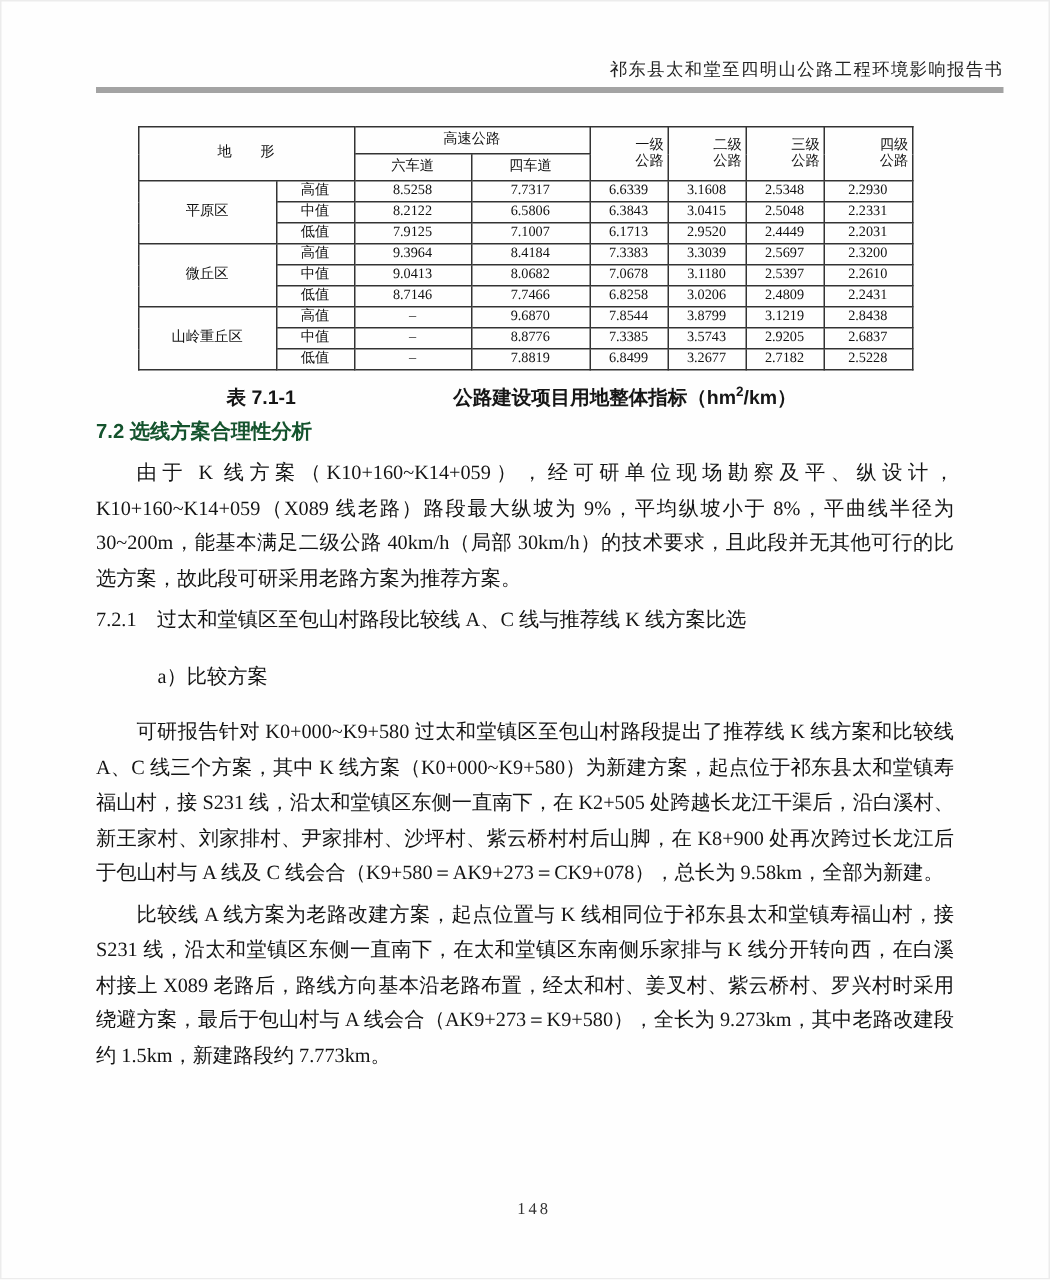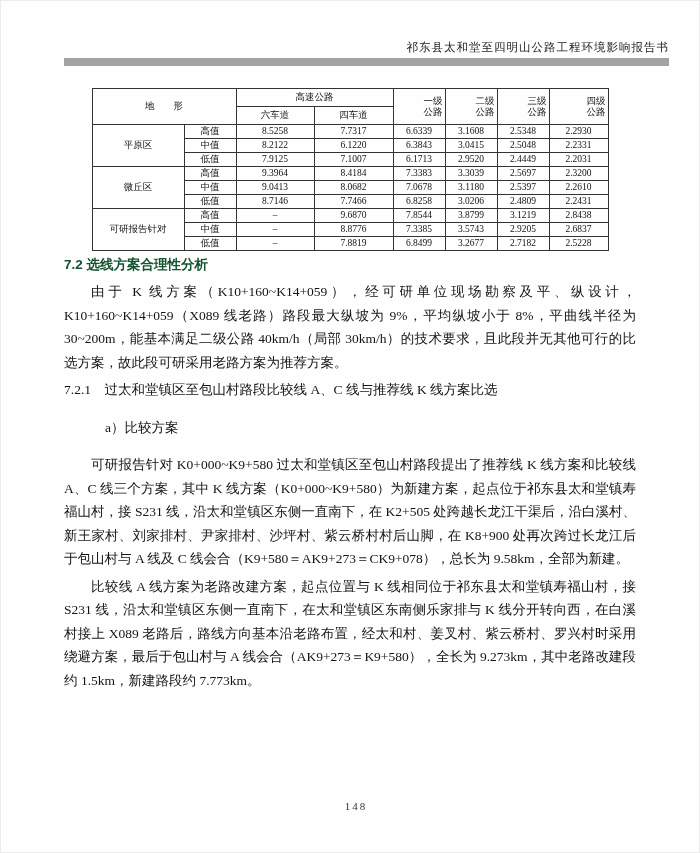--- a/index.html
+++ b/index.html
@@ -12,21 +12,21 @@
     border: 1px solid #ececec;
     box-sizing: border-box;
     color: #1c1c1c;
     font-family: "Liberation Serif", "DejaVu Serif", serif;
     overflow: hidden;
   }
   
   .doc-header {
     margin: 36px 30px 0 63px;
     padding-bottom: 3px;
-    border-bottom: 8px solid #a3a3a3;
+    border-bottom: 4px solid #a3a3a3;
     text-align: right;
   }
   .doc-header .title {
     font-size: 11.5px;
     letter-spacing: 1px;
     color: #222;
     font-family: "Liberation Serif", "DejaVu Serif", serif;
   }
   
   table.land-table {
@@ -151,21 +151,21 @@
           <td>8.5258</td>
           <td>7.7317</td>
           <td>6.6339</td>
           <td>3.1608</td>
           <td>2.5348</td>
           <td>2.2930</td>
         </tr>
         <tr>
           <td>中值</td>
           <td>8.2122</td>
-          <td>6.1220</td>
+          <td>6.5806</td>
           <td>6.3843</td>
           <td>3.0415</td>
           <td>2.5048</td>
           <td>2.2331</td>
         </tr>
         <tr>
           <td>低值</td>
           <td>7.9125</td>
           <td>7.1007</td>
           <td>6.1713</td>
@@ -195,21 +195,21 @@
         <tr>
           <td>低值</td>
           <td>8.7146</td>
           <td>7.7466</td>
           <td>6.8258</td>
           <td>3.0206</td>
           <td>2.4809</td>
           <td>2.2431</td>
         </tr>
         <tr>
-          <td rowspan="3">可研报告针对</td>
+          <td rowspan="3">山岭重丘区</td>
           <td>高值</td>
           <td>–</td>
           <td>9.6870</td>
           <td>7.8544</td>
           <td>3.8799</td>
           <td>3.1219</td>
           <td>2.8438</td>
         </tr>
         <tr>
           <td>中值</td>
@@ -225,20 +225,24 @@
           <td>–</td>
           <td>7.8819</td>
           <td>6.8499</td>
           <td>3.2677</td>
           <td>2.7182</td>
           <td>2.5228</td>
         </tr>
       </tbody>
   </table>
 
+  <div class="table-caption">
+    <span class="cap-label">表 7.1-1</span>
+    <span class="cap-title"><span>公路建设项目用地整体指标（hm</span><sup>2</sup><span>/km）</span></span>
+  </div>
 
   <div class="body-text">
     <div class="h2">7.2 选线方案合理性分析</div>
     <p class="para">由于 K 线方案（K10+160~K14+059），经可研单位现场勘察及平、纵设计，K10+160~K14+059（X089 线老路）路段最大纵坡为 9%，平均纵坡小于 8%，平曲线半径为 30~200m，能基本满足二级公路 40km/h（局部 30km/h）的技术要求，且此段并无其他可行的比选方案，故此段可研采用老路方案为推荐方案。</p>
     <div class="h3">7.2.1　过太和堂镇区至包山村路段比较线 A、C 线与推荐线 K 线方案比选</div>
     <p class="sub-item">a）比较方案</p>
     <p class="para">可研报告针对 K0+000~K9+580 过太和堂镇区至包山村路段提出了推荐线 K 线方案和比较线 A、C 线三个方案，其中 K 线方案（K0+000~K9+580）为新建方案，起点位于祁东县太和堂镇寿福山村，接 S231 线，沿太和堂镇区东侧一直南下，在 K2+505 处跨越长龙江干渠后，沿白溪村、新王家村、刘家排村、尹家排村、沙坪村、紫云桥村村后山脚，在 K8+900 处再次跨过长龙江后于包山村与 A 线及 C 线会合（K9+580＝AK9+273＝CK9+078），总长为 9.58km，全部为新建。</p>
     <p class="para">比较线 A 线方案为老路改建方案，起点位置与 K 线相同位于祁东县太和堂镇寿福山村，接 S231 线，沿太和堂镇区东侧一直南下，在太和堂镇区东南侧乐家排与 K 线分开转向西，在白溪村接上 X089 老路后，路线方向基本沿老路布置，经太和村、姜叉村、紫云桥村、罗兴村时采用绕避方案，最后于包山村与 A 线会合（AK9+273＝K9+580），全长为 9.273km，其中老路改建段约 1.5km，新建路段约 7.773km。</p>
   </div>
 

